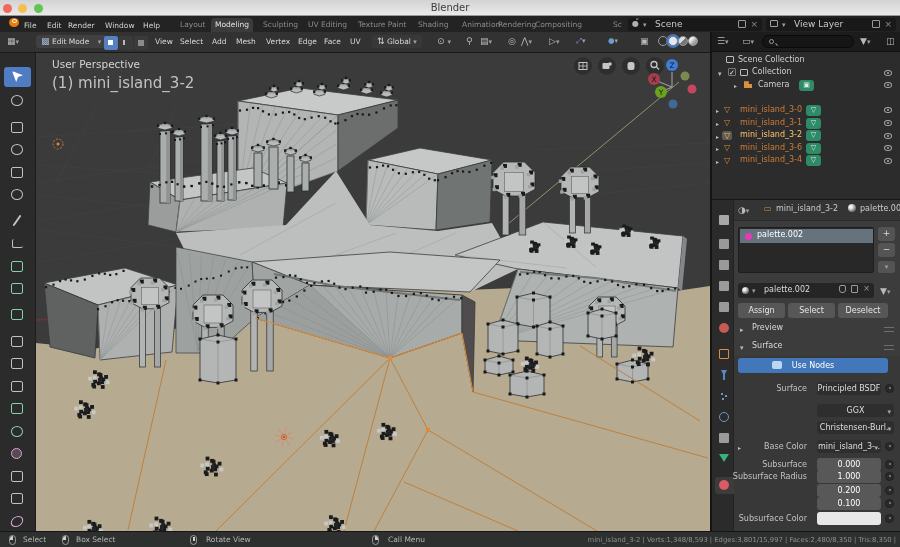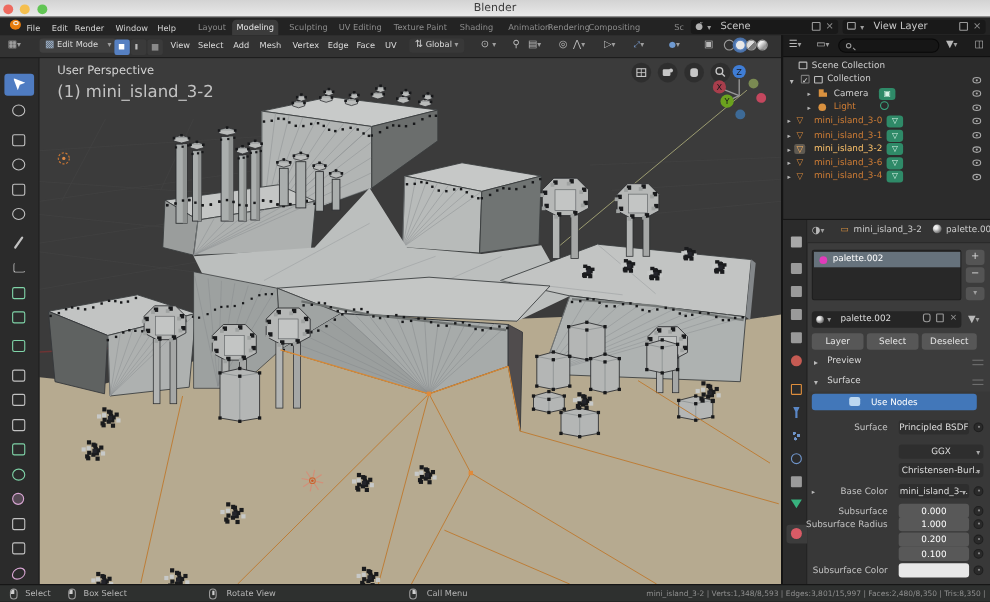--- a/index.html
+++ b/index.html
@@ -1243,27 +1243,20 @@
         <span class="lbl " style="left:40px">Collection</span>
         <span class="eye"></span>
       </div>
       <div class="orow" style="top: 27.2px;">
         <span class="disc" style="position:absolute;left:22px;top:3px;font-size:6px">▸</span>
         <span style="position:absolute;left:32px;top:2px;width:8px;height:7px;background:#d9913f;clip-path:polygon(0 100%,100% 100%,100% 40%,60% 40%,60% 0,0 0)"></span>
         <span class="lbl " style="left:46px">Camera</span>
         <span class="badge" style="width:15px;left:87px">▣</span>
         <span class="eye"></span>
       </div>
-      <div class="orow" style="top: 39.8px;">
-        <span class="disc" style="position:absolute;left:22px;top:3px;font-size:6px">▸</span>
-        <span style="position:absolute;left:32px;top:2px;width:7px;height:7px;background:#d9913f;border-radius:50%"></span>
-        <span class="lbl orange" style="left:46px">Light</span>
-        <span class="badge" style="background:transparent;border:1px solid #3aa981;border-radius:50%;width:8px;height:8px;left:88px"></span>
-        <span class="eye"></span>
-      </div>
       <div class="orow" style="top: 52.4px;">
         <span class="disc" style="position:absolute;left:4px;top:3px;font-size:6px">▸</span>
         <span class="tri-ic" style="position:absolute;left:12px;top:1px;">▽</span>
         <span class="lbl orange" style="left:28px">mini_island_3-0</span>
         <span class="badge">▽</span>
         <span class="eye"></span>
       </div>
       <div class="orow" style="top: 65px;">
         <span class="disc" style="position:absolute;left:4px;top:3px;font-size:6px">▸</span>
         <span class="tri-ic" style="position:absolute;left:12px;top:1px;">▽</span>
@@ -1354,21 +1347,21 @@
     <span class="sq-btn" style="left:166px;top:61px;height:12px;line-height:11px"><span class="chev">▾</span></span>
     <div id="matfield">
       <span style="position:absolute;left:4px;top:3px"><span class="matdot" style="width:7px;height:7px"></span></span>
       <span class="chev" style="position:absolute;left:14px;top:4px">▾</span>
       <span style="position:absolute;left:26px;top:1.5px">palette.002</span>
       <span style="position:absolute;right:28px;top:2px;width:7px;height:8px;border:1px solid #9a9a9a;border-radius:2px 2px 3px 3px"></span>
       <span style="position:absolute;right:16px;top:2px;width:7px;height:8px;border:1px solid #9a9a9a;border-radius:1px"></span>
       <span style="position:absolute;right:4px;top:1px;color:#9a9a9a">×</span>
     </div>
     <span class="icn" style="position:absolute;left:168px;top:86px">▼<span class="chev">▾</span></span>
-    <span class="abtn" style="left:26px;width:47px">Layer</span>
+    <span class="abtn" style="left:26px;width:47px">Assign</span>
     <span class="abtn" style="left:76px;width:47px">Select</span>
     <span class="abtn" style="left:126px;width:50px">Deselect</span>
     <div class="sect" style="top:122px">
         <span class="disc" style="position:absolute;left:6px;top:4px">▸</span>
         <span style="position:absolute;left:18px;top:1px">Preview</span>
         <span class="grip"></span>
       </div>
     <div class="sect" style="top:140px">
         <span class="disc" style="position:absolute;left:6px;top:4px">▾</span>
         <span style="position:absolute;left:18px;top:1px">Surface</span>

